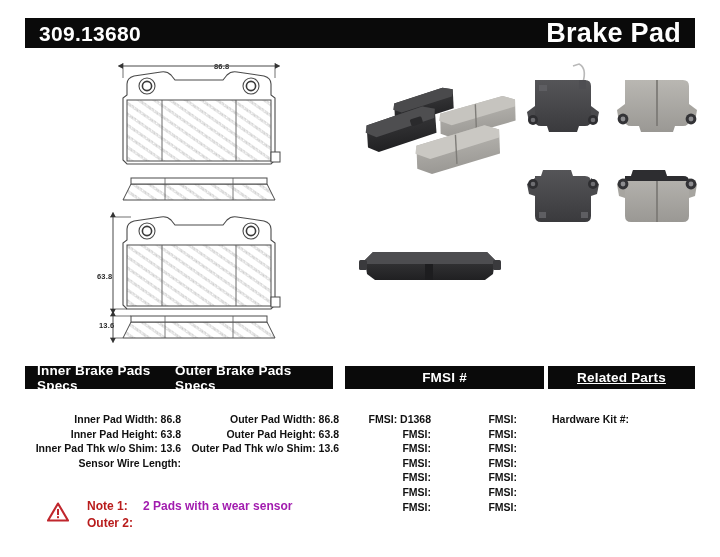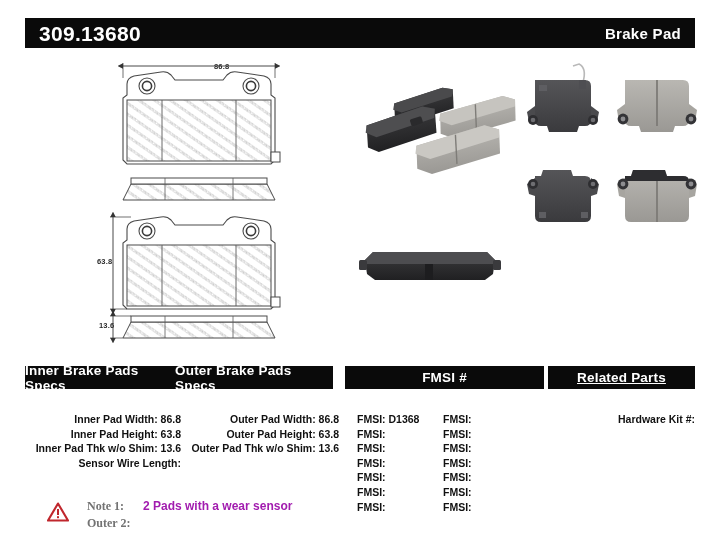--- a/index.html
+++ b/index.html
@@ -32,21 +32,21 @@
   }
   .title-bar .part-number {
     color: #ffffff;
     font-size: 21px;
     font-weight: bold;
     letter-spacing: 0.3px;
     line-height: 1;
   }
   .title-bar .category {
     color: #ffffff;
-    font-size: 15px;
+    font-size: 27px;
     font-weight: bold;
     letter-spacing: 0.3px;
     line-height: 1;
   }
 
   
   .drawing-area {
     position: absolute;
     left: 0;
     top: 52px;
@@ -94,21 +94,21 @@
     background: #0a0a0a;
     color: #ffffff;
     font-size: 13.5px;
     font-weight: bold;
     display: flex;
     align-items: center;
     justify-content: center;
     box-sizing: border-box;
     letter-spacing: 0.2px;
   }
-  .hdr-inner  { left: 0px;   width: 158px; }
+  .hdr-inner  { left: 0px;   width: 158px; padding-left: 12px; }
   .hdr-outer  { left: 150px; width: 158px; }
   .hdr-fmsi   { left: 320px; width: 199px; }
   .hdr-parts  { left: 523px; width: 147px; text-decoration: underline; }
 
   .col-body {
     position: absolute;
     top: 26px;
     font-size: 10.5px;
     font-weight: bold;
     color: #111111;
@@ -120,23 +120,23 @@
   .col-fmsi  { left: 320px; width: 199px; }
   .col-parts { left: 523px; width: 147px; text-align: left; }
 
   .col-inner .row, .col-outer .row { padding-right: 2px; white-space: nowrap; }
 
   .fmsi-grid {
     display: grid;
     grid-template-columns: 86px 86px;
     column-gap: 0px;
   }
-  .fmsi-grid .cell { white-space: nowrap; padding-left: 12px; }
-
-  .col-parts .row { padding-left: 4px; white-space: nowrap; text-align: right; }
+  .fmsi-grid .cell { white-space: nowrap; padding-left: 12px; text-align: right; }
+
+  .col-parts .row { padding-left: 4px; white-space: nowrap; }
 
   
   .notes {
     position: absolute;
     left: 25px;
     top: 498px;
     width: 670px;
     height: 52px;
   }
   .warn-icon {
@@ -148,21 +148,21 @@
   }
   .notes-text {
     position: absolute;
     left: 62px;
     top: 0px;
     font-size: 12px;
     font-weight: bold;
     line-height: 17px;
   }
   .note-line { display: flex; align-items: baseline; white-space: nowrap; }
-  .note-label { color: #737373; width: 50px; display: inline-block; font-family: Liberation Serif, serif; }
+  .note-label { color: #b91c1c; width: 50px; display: inline-block; }
   .note-value { color: #a21caf; margin-left: 6px; }
 </style>
 </head>
 <body>
 
 <div class="title-bar">
   <span class="part-number">309.13680</span>
   <span class="category">Brake Pad</span>
 </div>
 
@@ -237,21 +237,21 @@
         <line x1="60" y1="256" x2="60" y2="278" stroke="#5a5a5a" stroke-width="0.8"></line>
         <line x1="128" y1="256" x2="128" y2="278" stroke="#5a5a5a" stroke-width="0.8"></line>
 
         <line x1="8" y1="256" x2="8" y2="278" stroke="#333" stroke-width="0.9" marker-start="url(#arrL)" marker-end="url(#arrR)"></line>
         <line x1="5" y1="256" x2="26" y2="256" stroke="#333" stroke-width="0.7"></line>
         <line x1="5" y1="278" x2="18" y2="278" stroke="#333" stroke-width="0.7"></line>
       </g>
     </svg>
 
     <span class="dim-label" style="left:109px; top:2px;">86.8</span>
-    <span class="dim-label" style="left:-8px; top:197px;">63.8</span>
+    <span class="dim-label" style="left:-8px; top:212px;">63.8</span>
     <span class="dim-label" style="left:-6px; top:261px;">13.6</span>
   </div>
 
   <div class="photo-area">
     <svg width="360" height="300" viewBox="0 0 360 300">
       <defs>
         <linearGradient id="grayPad" x1="0" y1="0" x2="0" y2="1">
           <stop offset="0%" stop-color="#b9b7b2"></stop>
           <stop offset="100%" stop-color="#9a9894"></stop>
         </linearGradient>

